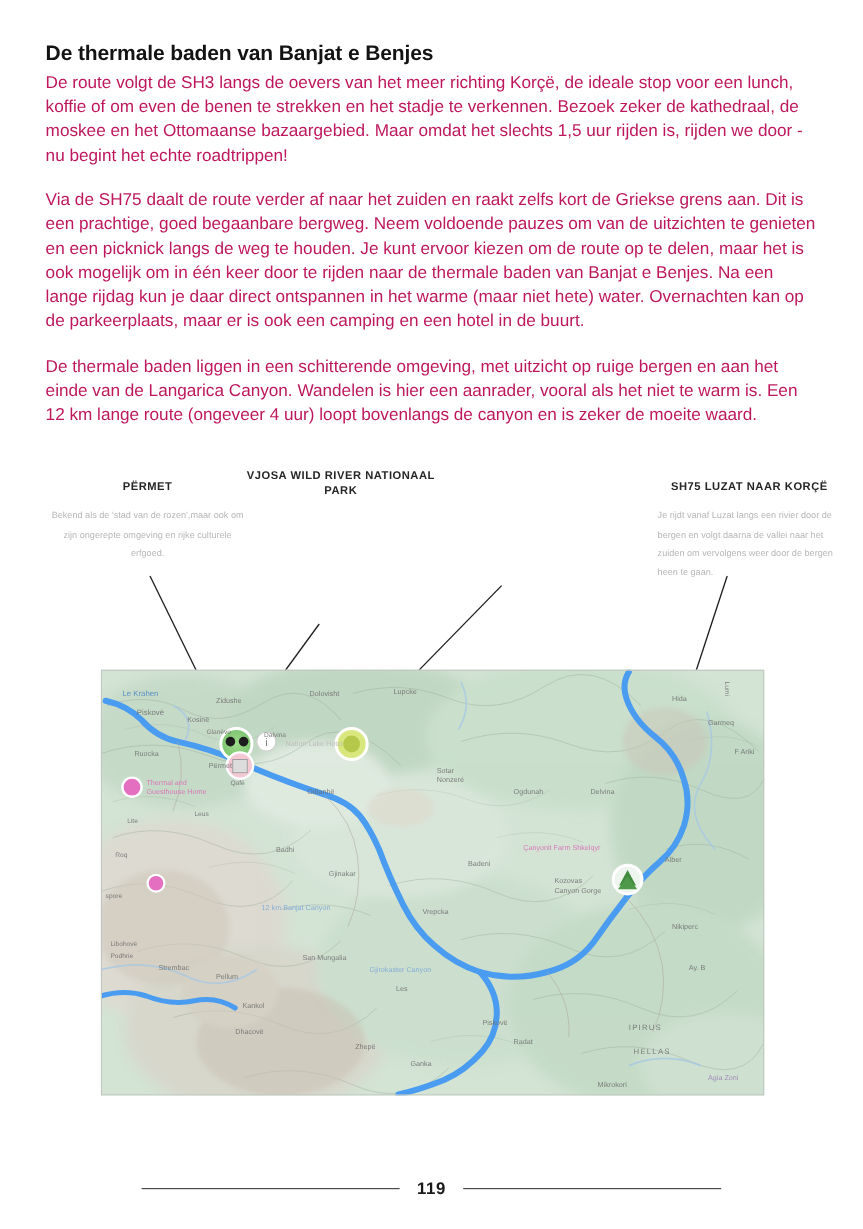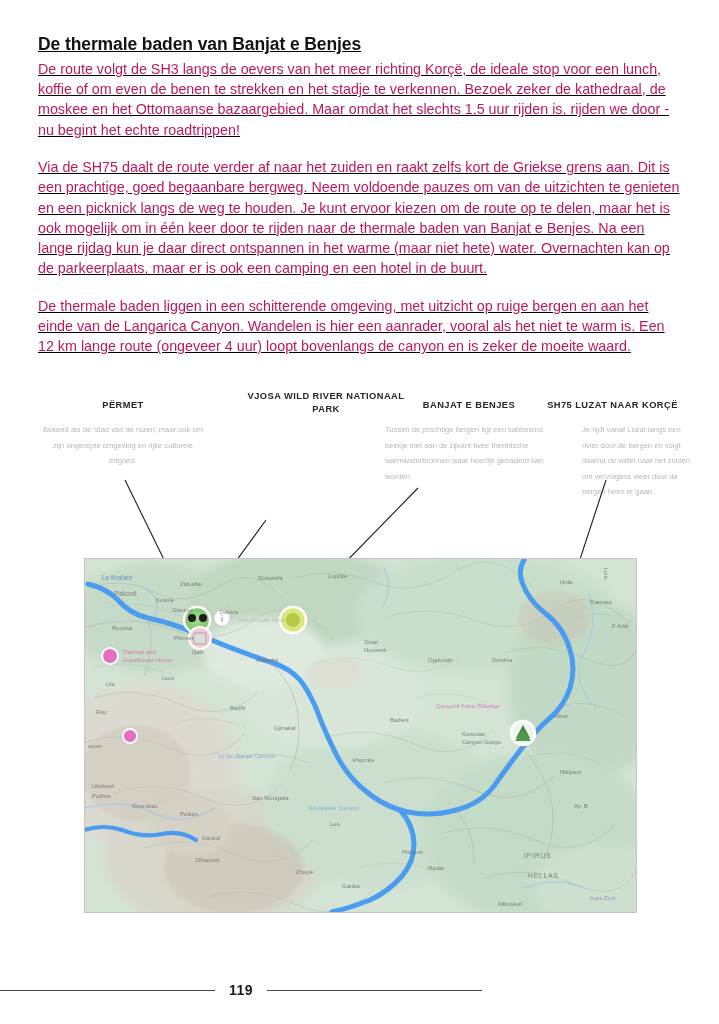--- a/index.html
+++ b/index.html
@@ -5,21 +5,21 @@
   * { margin:0; padding:0; box-sizing:border-box; }
   html, body {
     width:719px; height:1024px;
     background:#ffffff;
     font-family:"Liberation Sans", sans-serif;
     -webkit-font-smoothing:antialiased;
   }
   .page { position:relative; width:719px; height:1024px; overflow:hidden; background:#fff; }
 
   
-  .content { position:absolute; left:38px; top:33px; width:644px;text-decoration:underline; }
+  .content { position:absolute; left:38px; top:33px; width:644px; }
   h1.title {
     font-size:17.5px; font-weight:bold; color:#131313;
     letter-spacing:-0.1px; line-height:1.3; margin-bottom:3px;
   }
   p.para {
     font-size:14.3px; line-height:1.42; color:#be185d;
     text-align:left; margin:0;
   }
   p.para + p.para { margin-top:17px; }
 
@@ -29,38 +29,38 @@
   .callout .c-title {
     font-size:9.3px; font-weight:bold; color:#262626;
     text-align:center; letter-spacing:0.45px; line-height:1.42;
   }
   .callout .c-body {
     font-size:7.6px; color:#b7b7b7; line-height:2.05;
     margin-top:10px; text-align:left;
   }
   #callout-permet   { left:8px;   top:9px;  width:170px; }
   #callout-permet .c-body { text-align:center; }
-  #callout-vjosa    { left:175px; top:0px;  width:158px;margin-left:42px; }
+  #callout-vjosa    { left:175px; top:0px;  width:158px; }
   #callout-banjat   { left:355px; top:9px;  width:168px; }
-  #callout-sh75     { left:500px; top:9px;  width:165px; }
-  #callout-sh75 .c-body { padding-left:6px;margin-left:46px; }
+  #callout-sh75     { left:512px; top:9px;  width:165px; }
+  #callout-sh75 .c-body { padding-left:6px; }
 
   
   .leaders { position:absolute; left:0; top:0; width:719px; height:1024px; pointer-events:none; }
 
   
   .map-wrap {
     position:absolute; left:84px; top:558px; width:553px; height:355px;
     overflow:hidden; background:#cfe0cf;
   }
   .map-svg { display:block; width:553px; height:355px; }
 
   
   .footer { position:absolute; left:0; bottom:26px; width:719px;
-            display:flex; align-items:center; gap:14px; }
+            display:flex; align-items:center; justify-content:center; gap:14px; }
   .footer .rule { height:1px; background:#4a4a4a; width:215px; }
   .footer .pagenum {
     font-size:14px; font-weight:bold; color:#1a1a1a; letter-spacing:0.5px;
     font-family:"Liberation Sans", sans-serif;
   }
 </style>
 </head>
 <body>
 
 <div class="page">
@@ -76,24 +76,20 @@
 
     <div class="callout" id="callout-permet">
       <div class="c-title">PËRMET</div>
       <div class="c-body">Bekend als de 'stad van de rozen',maar ook om zijn ongerepte omgeving en rijke culturele erfgoed.</div>
     </div>
 
     <div class="callout" id="callout-vjosa">
       <div class="c-title">VJOSA WILD RIVER NATIONAAL PARK</div>
     </div>
 
-    <div class="callout" id="callout-banjat">
-      <div class="c-title">BANJAT E BENJES</div>
-      <div class="c-body">Tussen de prachtige bergen ligt een kabbelend beekje met aan de zijkant twee thermische warmwaterbronnen waar heerlijk gebaderd kan worden.</div>
-    </div>
 
     <div class="callout" id="callout-sh75">
       <div class="c-title">SH75 LUZAT NAAR KORÇË</div>
       <div class="c-body">Je rijdt vanaf Luzat langs een rivier door de bergen en volgt daarna de vallei naar het zuiden om vervolgens weer door de bergen heen te gaan.</div>
     </div>
   </div>
 
   <svg class="leaders" viewBox="0 0 719 1024">
     <line x1="125" y1="480" x2="196" y2="625" stroke="#1d1d1d" stroke-width="1.1"></line>
     <line x1="266" y1="520" x2="196" y2="616" stroke="#1d1d1d" stroke-width="1.1"></line>

